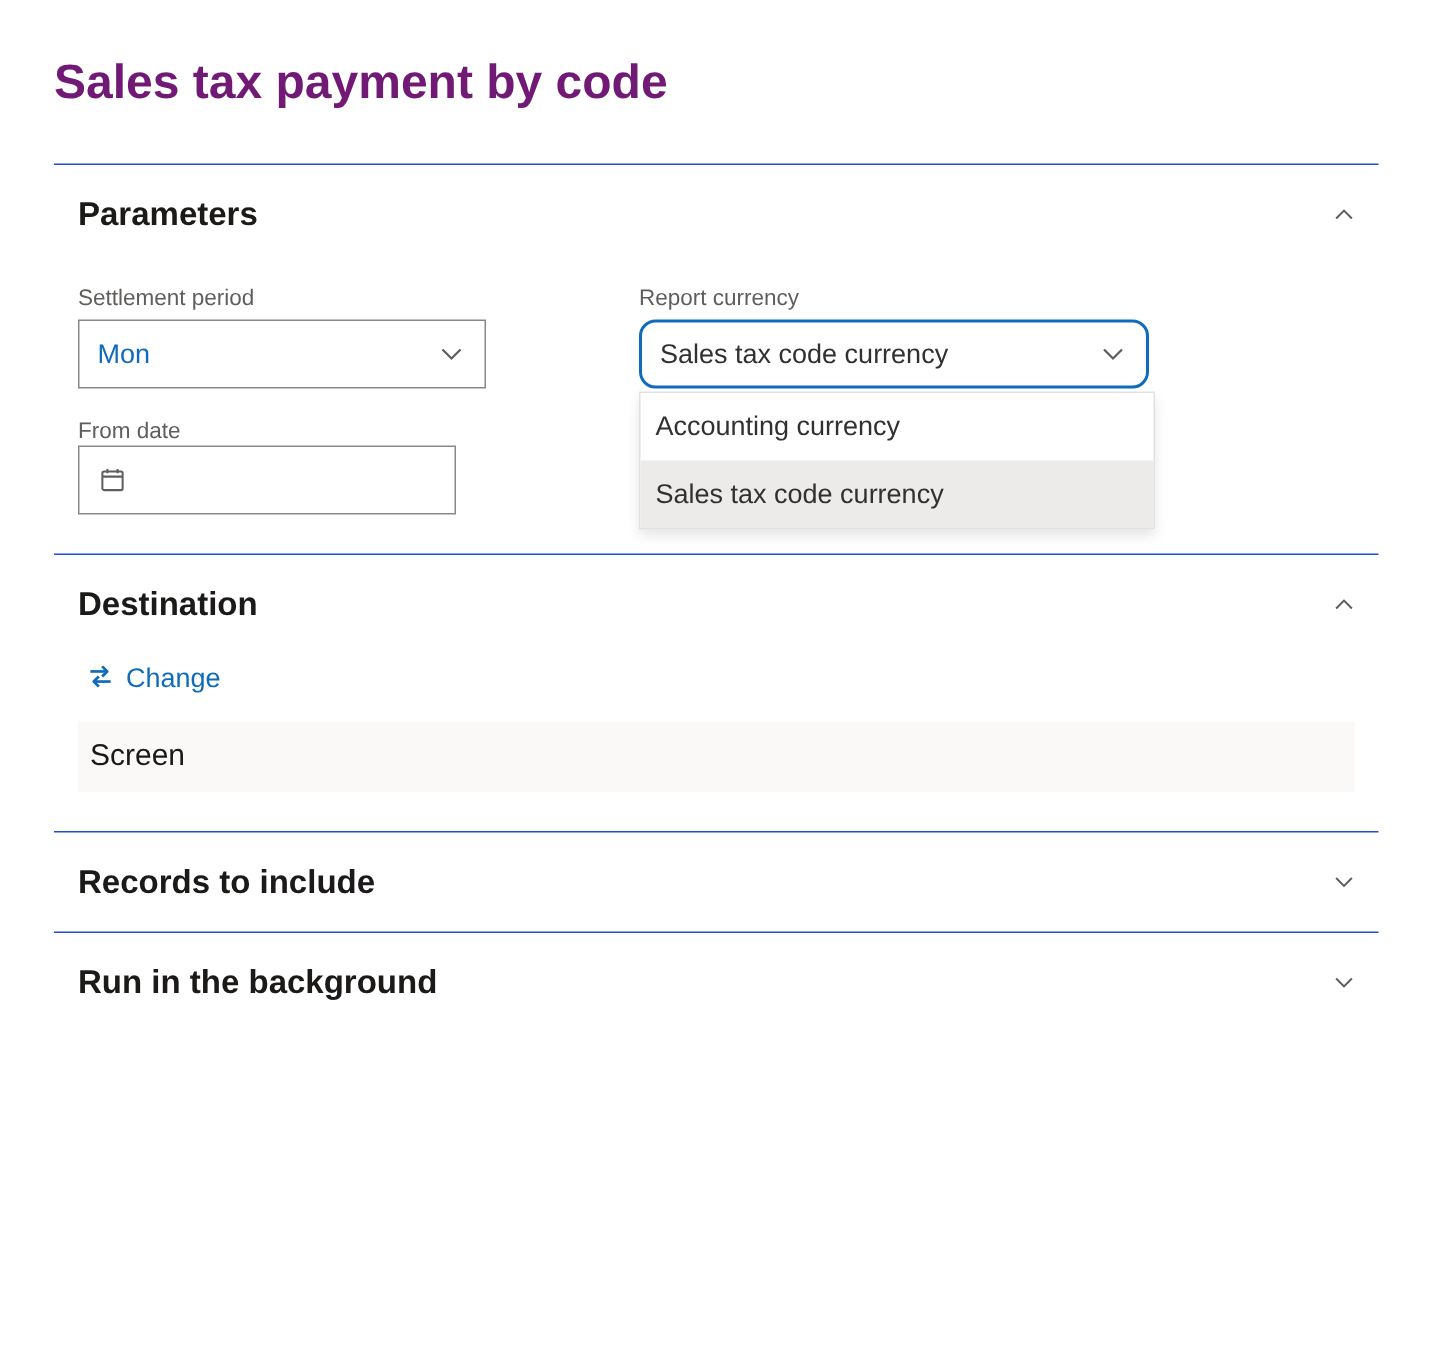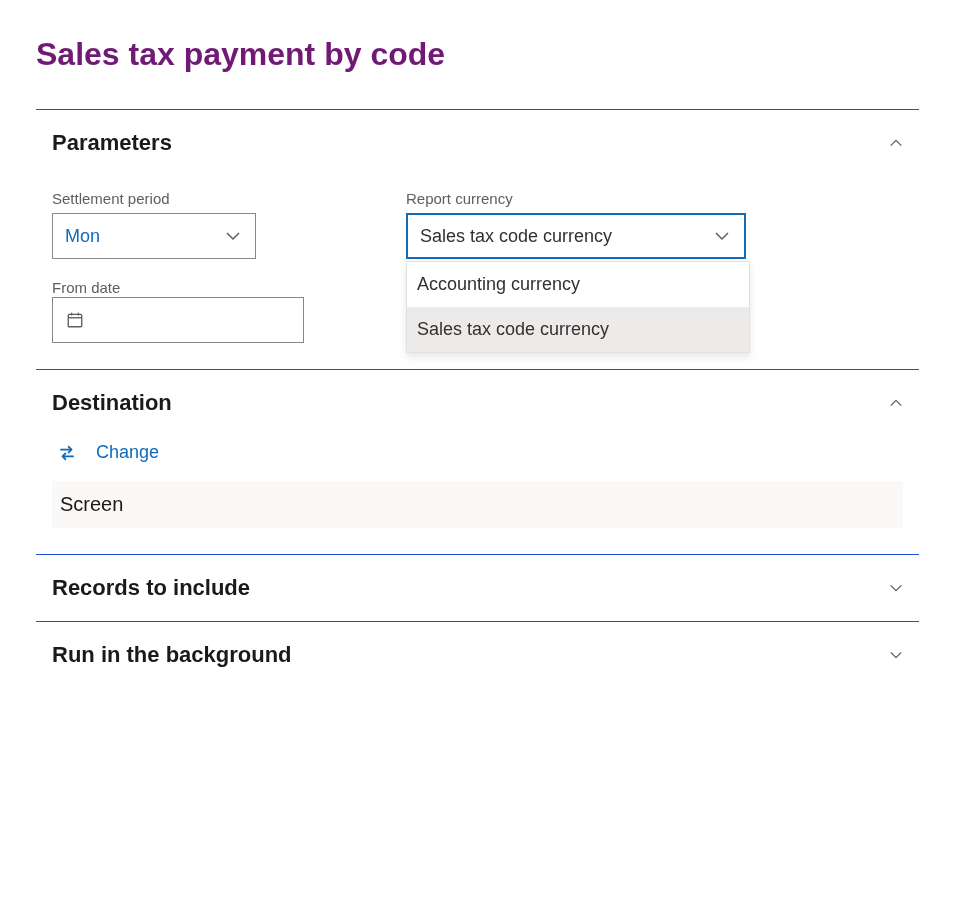--- a/index.html
+++ b/index.html
@@ -55,21 +55,21 @@
     display: flex;
     flex-direction: column;
   }
   .field-label {
     font-size: 15px;
     color: #605e5c;
     margin-bottom: 6px;
   }
   .select-box, .date-box {
     position: relative;
-    width: 204px;
+    width: 272px;
     height: 46px;
     border: 1px solid #8a8886;
     background: #fff;
     display: flex;
     align-items: center;
     padding: 0 12px;
     font-size: 18px;
   }
   .select-box.muted {
     border-color: #8a8886;
@@ -114,22 +114,22 @@
     font-size: 18px;
     color: #323130;
     cursor: pointer;
   }
   .dropdown-item.selected {
     background: #edebe9;
   }
 
   .change-link {
     display: inline-flex;
-    align-items: center;
-    gap: 20px;
+    align-items: flex-start;
+    gap: 8px;
     color: #0f6cbd;
     font-size: 18px;
     text-decoration: none;
     cursor: pointer;
     margin: 6px 20px 18px 6px;
   }
   .change-link svg { display: block; }
 
   .dest-value {
     background: #faf9f8;
@@ -181,21 +181,21 @@
                   <line x1="5" y1="12" x2="5" y2="12"></line>
                   <line x1="8" y1="12" x2="8" y2="12"></line>
                 </svg>
               </span>
             </div>
           </div>
         </div>
 
         <div class="field">
           <span class="field-label">Report currency</span>
-          <div class="select-box focused" style="position:relative;">
+          <div class="select-box focused" style="position:relative;border-radius:11px;">
             <span class="val">Sales tax code currency</span>
             <span class="input-icon">
               <svg viewBox="0 0 16 16" width="16" height="16" fill="none" stroke="currentColor" stroke-width="1.5">
                   <path d="M2 5 L8 11 L14 5"></path>
                 </svg>
             </span>
             <div class="dropdown-panel">
               <div class="dropdown-item">Accounting currency</div>
               <div class="dropdown-item selected">Sales tax code currency</div>
             </div>

